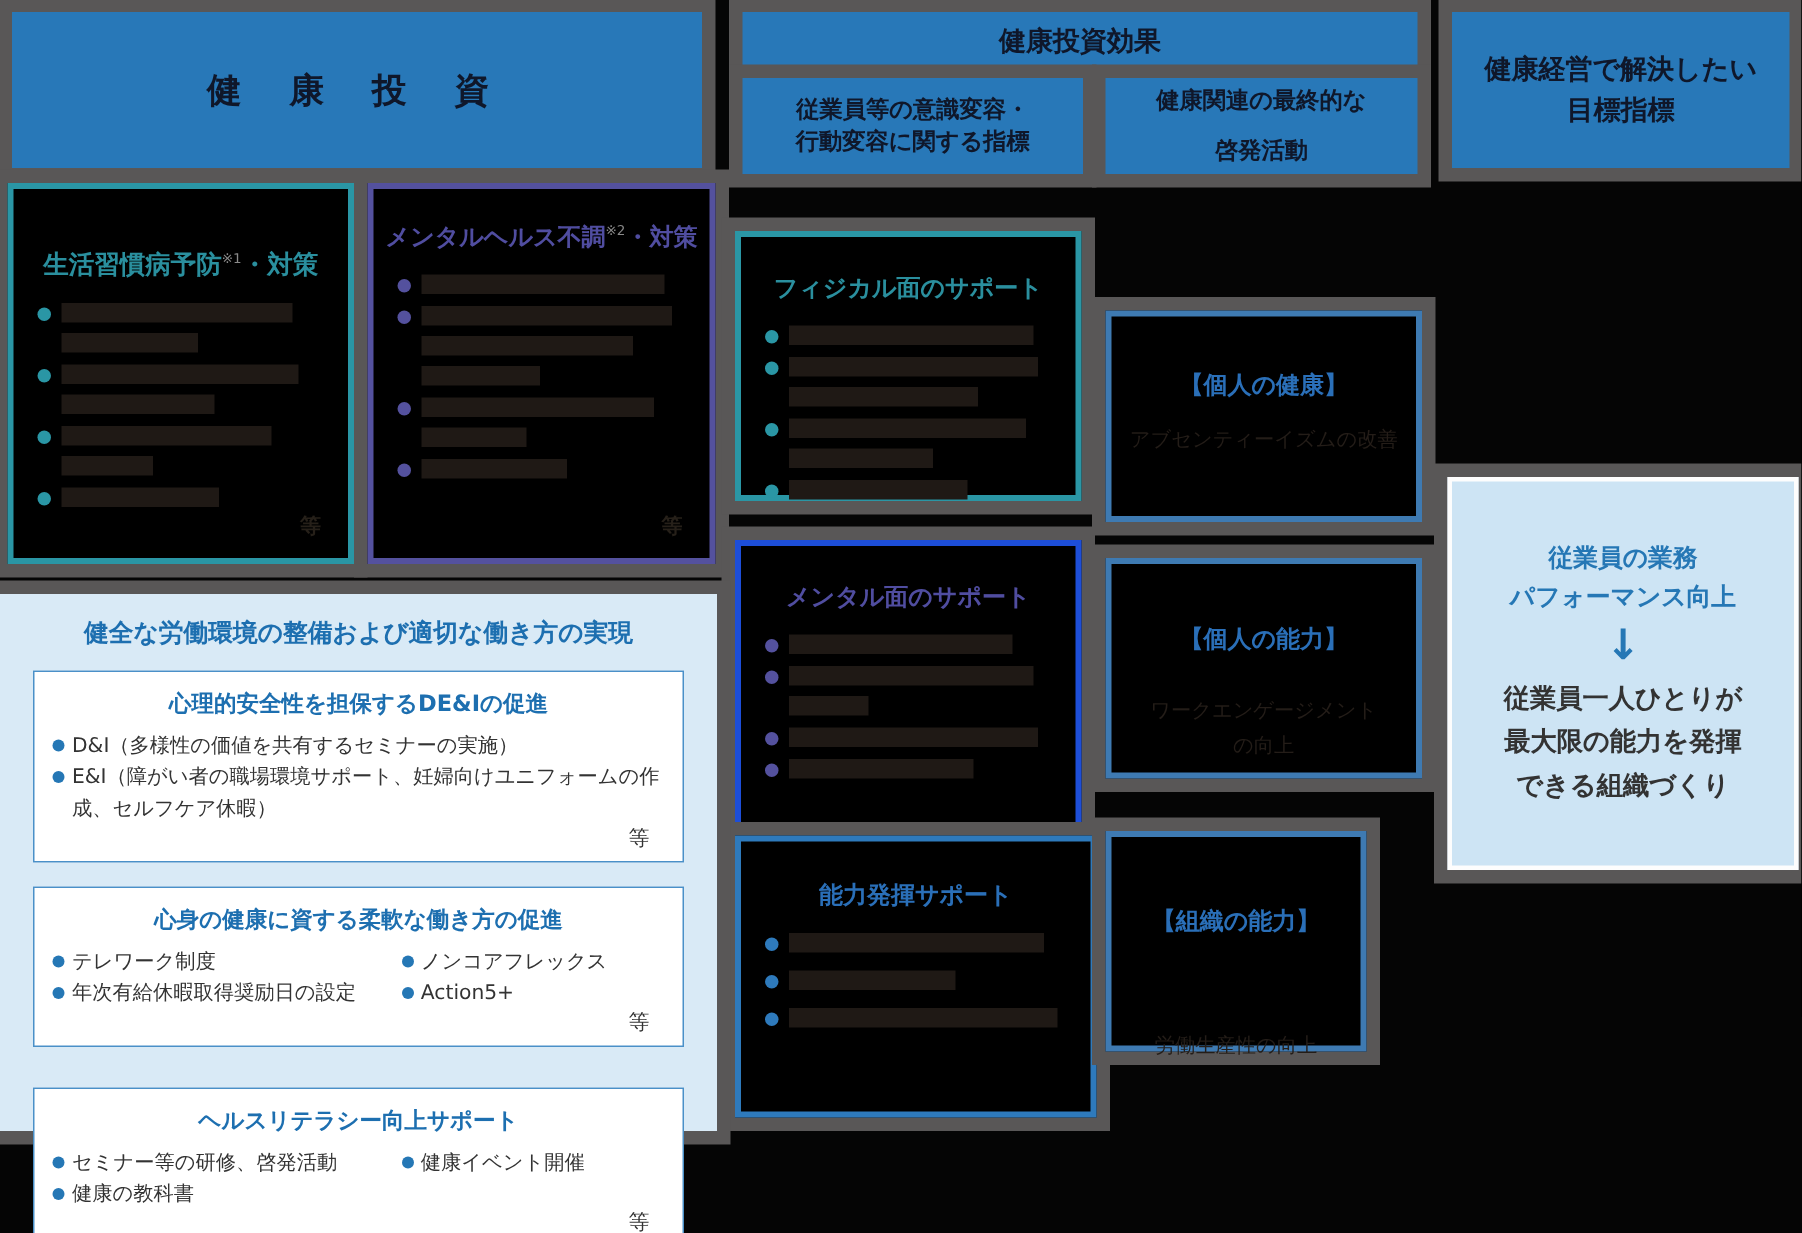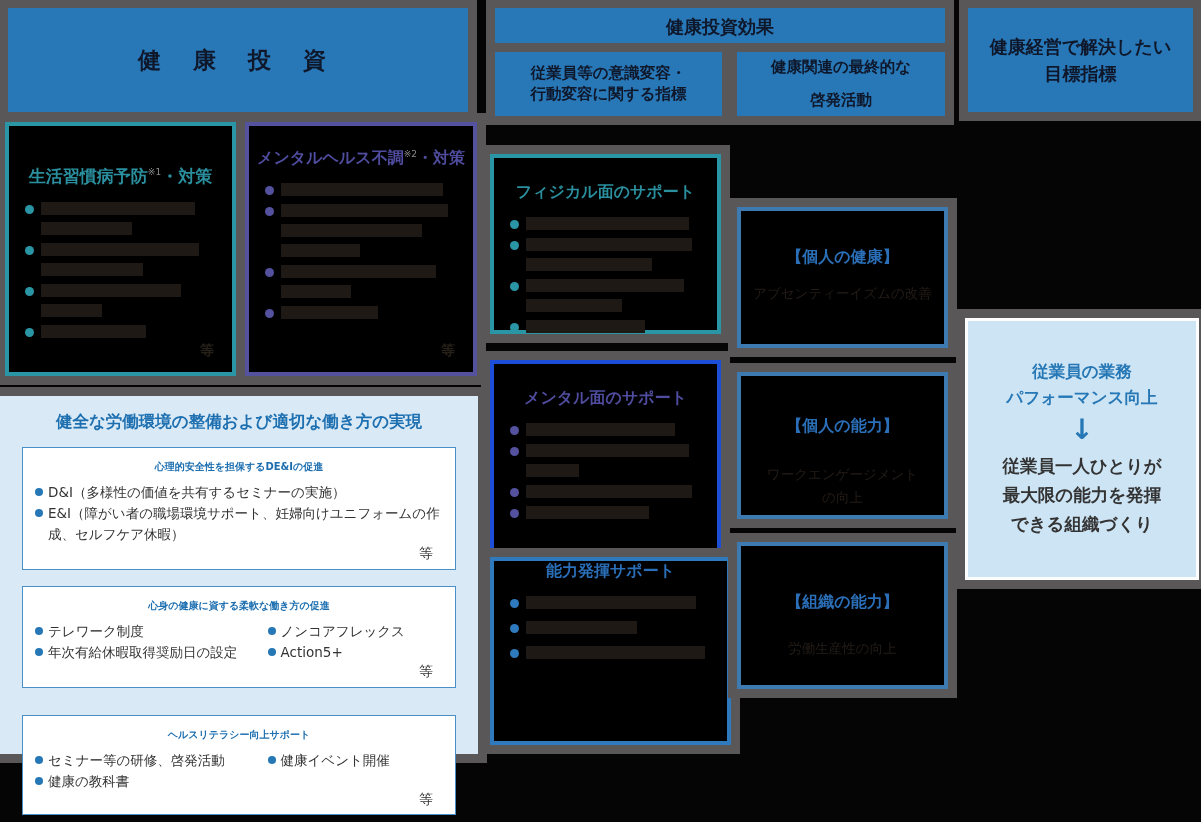--- a/index.html
+++ b/index.html
@@ -26,51 +26,51 @@
   #box-lifestyle{ left:5px;  top:122px; width:231px; height:254px; border:4px solid #2a96a5; }
   #box-mental-inv{ left:245px; top:122px; width:232px; height:254px; border:4px solid #54519e; }
   #box-lifestyle .dtitle{ color:#2a8f9e; font-size:17px; padding-top:39px; }
   #box-mental-inv .dtitle{ color:#504da0; font-size:16px; padding-top:22px; }
 
   #box-physical{ left:490px; top:154px; width:231px; height:180px; border:4px solid #2a96a5; }
   #box-mental-sup{ left:490px; top:360px; width:231px; height:214px; border:4px solid #1d4ed8; }
   #box-ability{ left:490px; top:557px; width:241px; height:188px; border:4px solid #2e7abc; }
   #box-physical .dtitle{ color:#2a8f9e; font-size:16px; padding-top:24px; }
   #box-mental-sup .dtitle{ color:#504da0; font-size:16px; padding-top:24px; }
-  #box-ability .dtitle{ color:#2a6fb8; font-size:16px; }
+  #box-ability .dtitle{ color:#2a6fb8; font-size:16px; padding-top:26px; }
 
   .outbox{ position:absolute; background:#000; border:4px solid #3e7ab2; display:flex;
            flex-direction:column; align-items:center; }
   .outbox .dtitle{ color:#2a6fb8; font-size:16px; font-weight:bold; }
   .outbox .dlinegrp{ color:#241d18; font-size:13.5px; line-height:1.7; text-align:center; }
   #box-out-health{ left:737px; top:207px; width:211px; height:141px; }
   #box-out-health .dtitle{ margin-top:36px; } #box-out-health .dlinegrp{ margin-top:14px; }
   #box-out-ability{ left:737px; top:372px; width:211px; height:147px; }
   #box-out-ability .dtitle{ margin-top:40px; } #box-out-ability .dlinegrp{ margin-top:26px; }
-  #box-out-org{ left:737px; top:542px; width:211px; height:147px; }
+  #box-out-org{ left:737px; top:554px; width:174px; height:147px;gap:37px; }
   #box-out-org .dtitle{ margin-top:46px; } #box-out-org .dlinegrp{ margin-top:24px; }
 
   
   .drows{ padding:14px 16px 0 16px; }
   .drow{ display:flex; gap:7px; margin-bottom:1px; }
   .ddot{ width:9px; height:9px; border-radius:50%; margin-top:3px; flex-shrink:0; }
   .teal .ddot{ background:#2a96a5; } .purple .ddot{ background:#54519e; } .blue .ddot{ background:#2e7abc; }
   .dlines{ flex:1; }
   .bar{ height:13px; background:#1f1915; margin-bottom:7px; }
   .loose .bar{ margin-bottom:11px; }
   .etc-dark{ position:absolute; right:18px; bottom:12px; color:#262019; font-size:14px; font-weight:bold; }
 
   
   #panel-workenv{ position:absolute; left:0; top:396px; width:478px; height:358px;
                   background:#d9eaf6; display:flex; flex-direction:column; }
   #panel-workenv .ptitle{ color:#1d6fb0; font-weight:bold; font-size:16.5px; text-align:center; margin:15px 6px 0 6px; }
   .card{ background:#fff; border:1.5px solid #4a90c8; margin:14px 22px 0 22px; display:flex; flex-direction:column; padding:8px 12px 6px 12px; }
   #card-flex{ margin-top:16px; }
   #card-literacy{ margin-top:27px; min-height:100px; }
-  .card .ctitle{ color:#1d6fb0; font-weight:bold; font-size:10px; text-align:center; margin:4px 0 8px 0; }
+  .card .ctitle{ color:#1d6fb0; font-weight:bold; font-size:15px; text-align:center; margin:4px 0 8px 0; }
   .card ul{ list-style:none; font-size:13.5px; color:#333; line-height:1.55; }
   .card li{ display:flex; gap:5px; }
   .cdot{ width:8px; height:8px; border-radius:50%; background:#2577b5; margin-top:6px; flex-shrink:0; }
   .twocol{ display:flex; }
   .twocol ul:first-child{ width:57%; } .twocol ul:last-child{ flex:1; }
   .etc-light{ text-align:right; padding-right:10px; color:#333; font-size:14px; margin-top:auto; }
 
   #panel-goal{ position:absolute; left:965px; top:318px; width:234px; height:262px;
                background:#cde4f4; border:3px solid #fdfdfd; display:flex; flex-direction:column;
                align-items:center; justify-content:center; text-align:center; }

